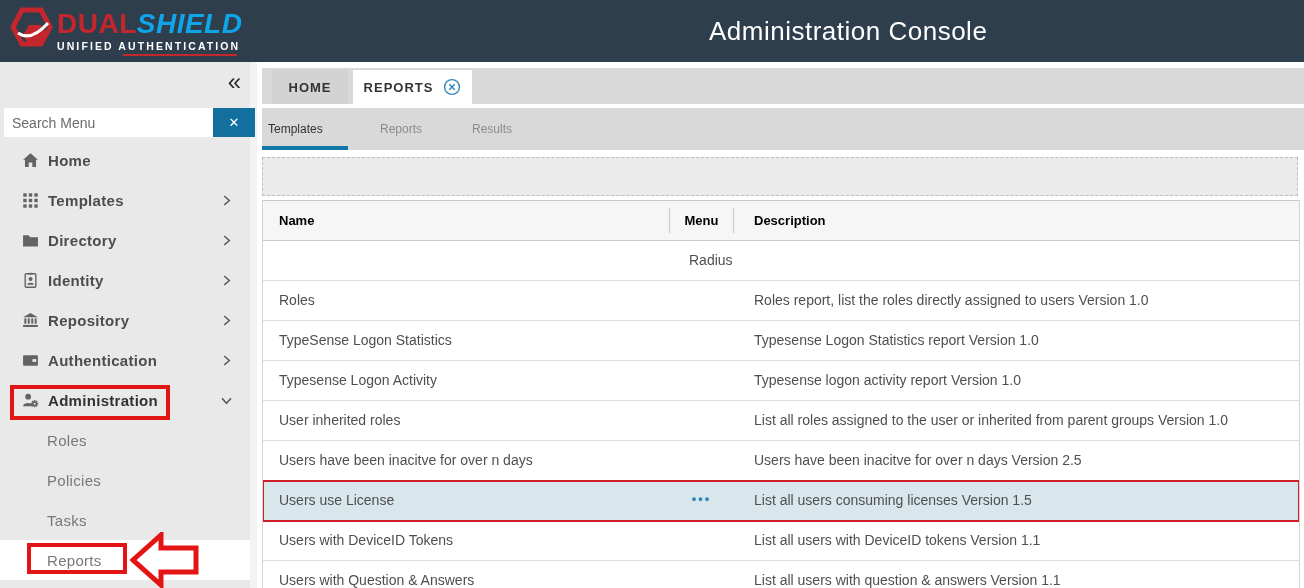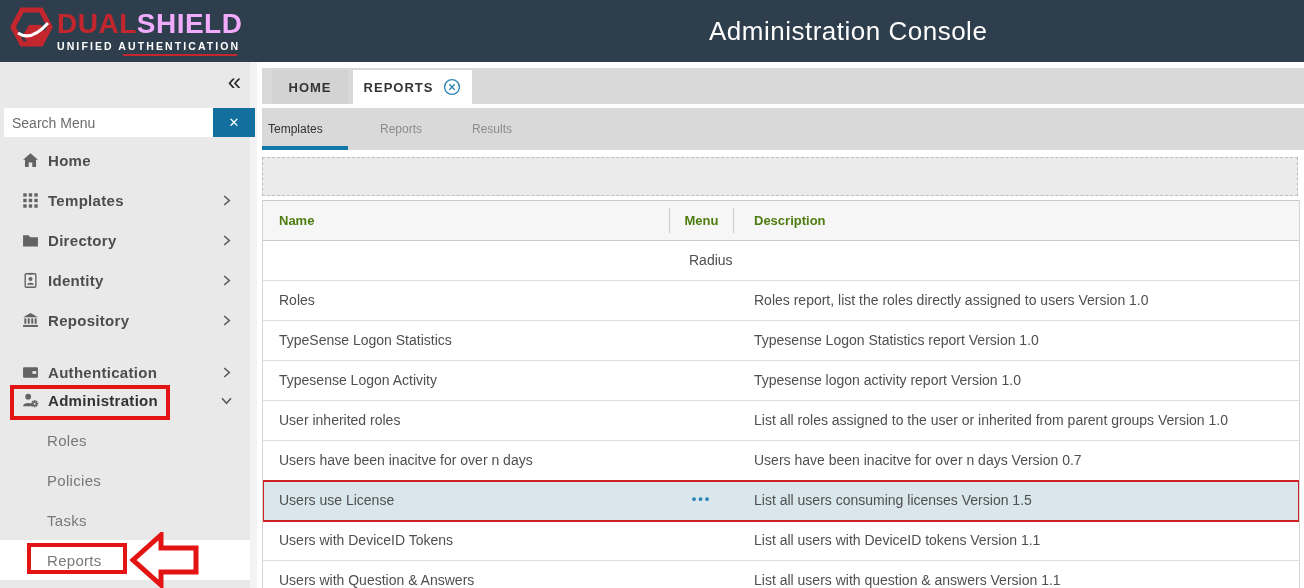--- a/index.html
+++ b/index.html
@@ -6,21 +6,21 @@
   html,body { width:1304px; height:588px; overflow:hidden; font-family:"Liberation Sans", sans-serif; background:#fff; }
   .app { position:relative; width:1304px; height:588px; overflow:hidden; }
 
   
   header { position:absolute; left:0; top:0; width:1304px; height:62px; background:#2f3e4c; }
   .logo { position:absolute; left:8px; top:5px; display:flex; align-items:flex-start; }
   .logo-icon svg { display:block; }
   .logo-text { margin-left:3px; }
   .logo-line1 { font-size:28px; font-weight:bold; letter-spacing:.5px; line-height:30px; margin-top:4px; }
   .logo-line1 .red { color:#c4262d; }
-  .logo-line1 .white { color:#f0abfc; }
+  .logo-line1 .white { color:#0ea5e9;font-style:italic; }
   .logo-line2 { color:#fff; font-size:10.5px; font-weight:bold; letter-spacing:2.1px; margin-top:1px; }
   .logo-underline { height:2px; background:#c4262d; width:114px; margin-left:66px; margin-top:2px; }
   .app-title { position:absolute; left:709px; top:0; height:62px; line-height:62px; color:#fdfdfd; font-size:26px; letter-spacing:.5px; }
 
   
   aside { position:absolute; left:0; top:62px; width:257px; height:526px; background:#e9e9e9; overflow:hidden; }
   .scrollstrip { position:absolute; right:0; top:0; width:7px; height:100%; background:#f3f3f3; }
   .collapse { position:absolute; right:16px; top:8px; font-size:24px; color:#2b2b2b; cursor:pointer; line-height:24px; }
   .searchrow { position:absolute; left:4px; top:46px; width:251px; height:29px; display:flex; }
   .searchrow input { flex:1; height:29px; border:none; outline:none; background:#fff; padding-left:8px; font-size:14px; color:#555; font-family:"Liberation Sans",sans-serif; }
@@ -58,21 +58,21 @@
   .subtab.active { color:#333; }
   .subtab.s0 { left:6px; }
   .subtab.s1 { left:118px; }
   .subtab.s2 { left:210px; }
   .subtab-underline { position:absolute; left:0; bottom:0; width:86px; height:4px; background:#1277a9; }
 
   .toolbar { position:absolute; left:5px; top:95px; width:1036px; height:39px; background:#ebebeb; border:1px dashed #bdbdbd; }
 
   .table { position:absolute; left:5px; top:138px; width:1038px; height:388px; border-left:1px solid #d4d4d4; border-right:1px solid #d4d4d4; overflow:hidden; background:#fff; }
   .thead { display:grid; grid-template-columns:406px 65px 1fr; height:41px; background:#f6f6f6; border-top:1px solid #c9c9c9; border-bottom:1px solid #c9c9c9; }
-  .th { font-size:13px; font-weight:bold; color:#4d7c0f; line-height:39px; }
+  .th { font-size:13px; font-weight:bold; color:#000000; line-height:39px; }
   .th-name { padding-left:16px; }
   .th-menu { text-align:center; position:relative; }
   .th-menu::before, .th-menu::after { content:""; position:absolute; top:7px; bottom:7px; width:1px; background:#c9c9c9; }
   .th-menu::before { left:0; } .th-menu::after { right:0; }
   .th-desc { padding-left:20px; }
   .trow { display:grid; grid-template-columns:406px 65px 1fr; height:40px; background:#fff; border-bottom:1px solid #dedede; cursor:pointer; }
   .td { font-size:14px; color:#4f4f4f; line-height:39px; white-space:nowrap; overflow:hidden; }
   .td-name { padding-left:16px; }
   .td-menu { text-align:center; }
   .td-desc { padding-left:20px; }
@@ -179,21 +179,21 @@
               <rect x="1" y="12.2" width="14" height="1.9"></rect>
             </svg>
           </span>
           <span class="lbl">Repository</span>
           <span class="chev">
             <svg viewBox="0 0 16 16">
               <path d="M5.5 3.2 11 8 5.5 12.8" fill="none" stroke="#5a5a5a" stroke-width="1.7"></path>
             </svg>
           </span>
         </div>
-        <div class="side-item" style="top: 290px;">
+        <div class="side-item" style="top: 278px;">
           <span class="icn">
             <svg viewBox="0 0 16 16">
               <rect x="1" y="3" width="14" height="10" rx="1" fill="#636363"></rect>
               <rect x="9.8" y="6.7" width="3.6" height="2.6" fill="#e9e9e9"></rect>
             </svg>
           </span>
           <span class="lbl">Authentication</span>
           <span class="chev">
             <svg viewBox="0 0 16 16">
               <path d="M5.5 3.2 11 8 5.5 12.8" fill="none" stroke="#5a5a5a" stroke-width="1.7"></path>
@@ -289,21 +289,21 @@
             <div class="td td-desc">Typesense logon activity report Version 1.0</div>
           </div>
           <div class="trow">
             <div class="td td-name">User inherited roles</div>
             <div class="td td-menu"></div>
             <div class="td td-desc">List all roles assigned to the user or inherited from parent groups Version 1.0</div>
           </div>
           <div class="trow">
             <div class="td td-name">Users have been inacitve for over n days</div>
             <div class="td td-menu"></div>
-            <div class="td td-desc">Users have been inacitve for over n days Version 0.7</div>
+            <div class="td td-desc">Users have been inacitve for over n days Version 2.5</div>
           </div>
           <div class="trow selected">
             <div class="td td-name">Users use License</div>
             <div class="td td-menu"><span class="ellipsis">•••</span></div>
             <div class="td td-desc">List all users consuming licenses Version 1.5</div>
           </div>
           <div class="trow">
             <div class="td td-name">Users with DeviceID Tokens</div>
             <div class="td td-menu"></div>
             <div class="td td-desc">List all users with DeviceID tokens Version 1.1</div>

